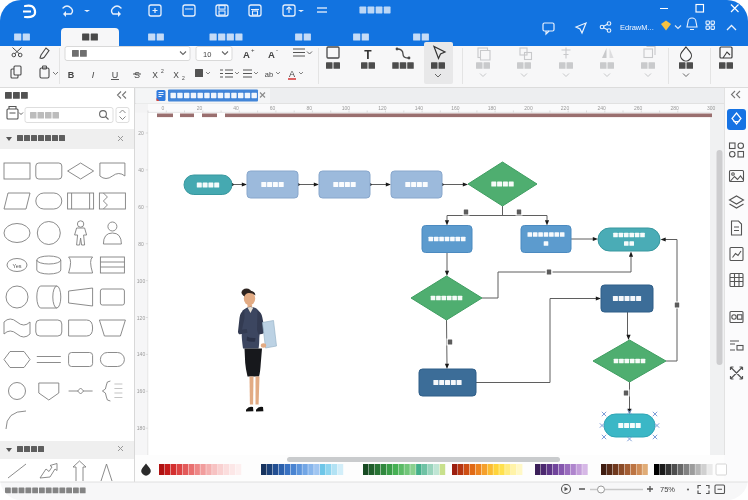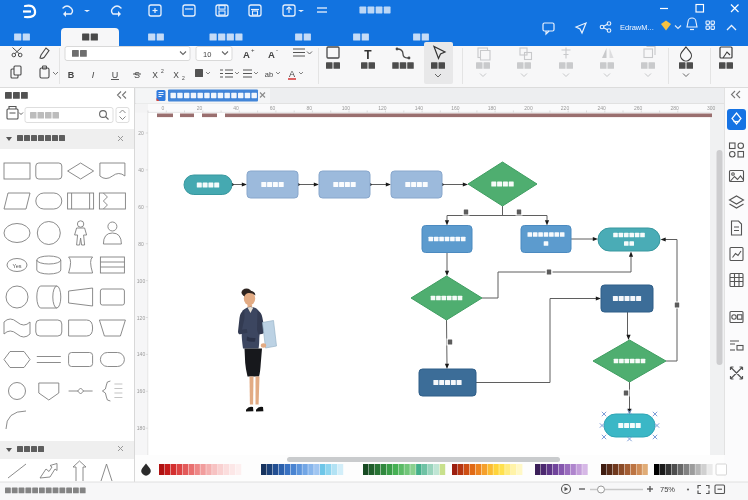--- a/index.html
+++ b/index.html
@@ -1,15 +1,15 @@
 <!DOCTYPE html>
 <html><head><meta charset="utf-8"><style>
 html,body{margin:0;padding:0;background:#fff;}
 #app{position:relative;width:748px;height:500px;overflow:hidden;
-     font-family:"Liberation Sans",sans-serif;}
+     font-family:"Liberation Sans",sans-serif;border-radius:21px;}
 </style></head>
 <body>
 <div id="app">
 <svg width="748" height="500" viewBox="0 0 748 500">
       <rect x="0" y="0" width="748" height="46" fill="#1273E0"></rect>
       <rect x="0" y="46" width="748" height="42" fill="#F7F7F8"></rect>
       <line x1="0" y1="87.5" x2="748" y2="87.5" stroke="#DCDCDC" stroke-width="1"></line>
       <rect x="135" y="88" width="613" height="16" fill="#EDEEF0"></rect>
       <line x1="135" y1="103.5" x2="748" y2="103.5" stroke="#DDDDDD" stroke-width="0.8"></line>
       <rect x="0" y="88" width="135" height="394" fill="#FFFFFF"></rect>

